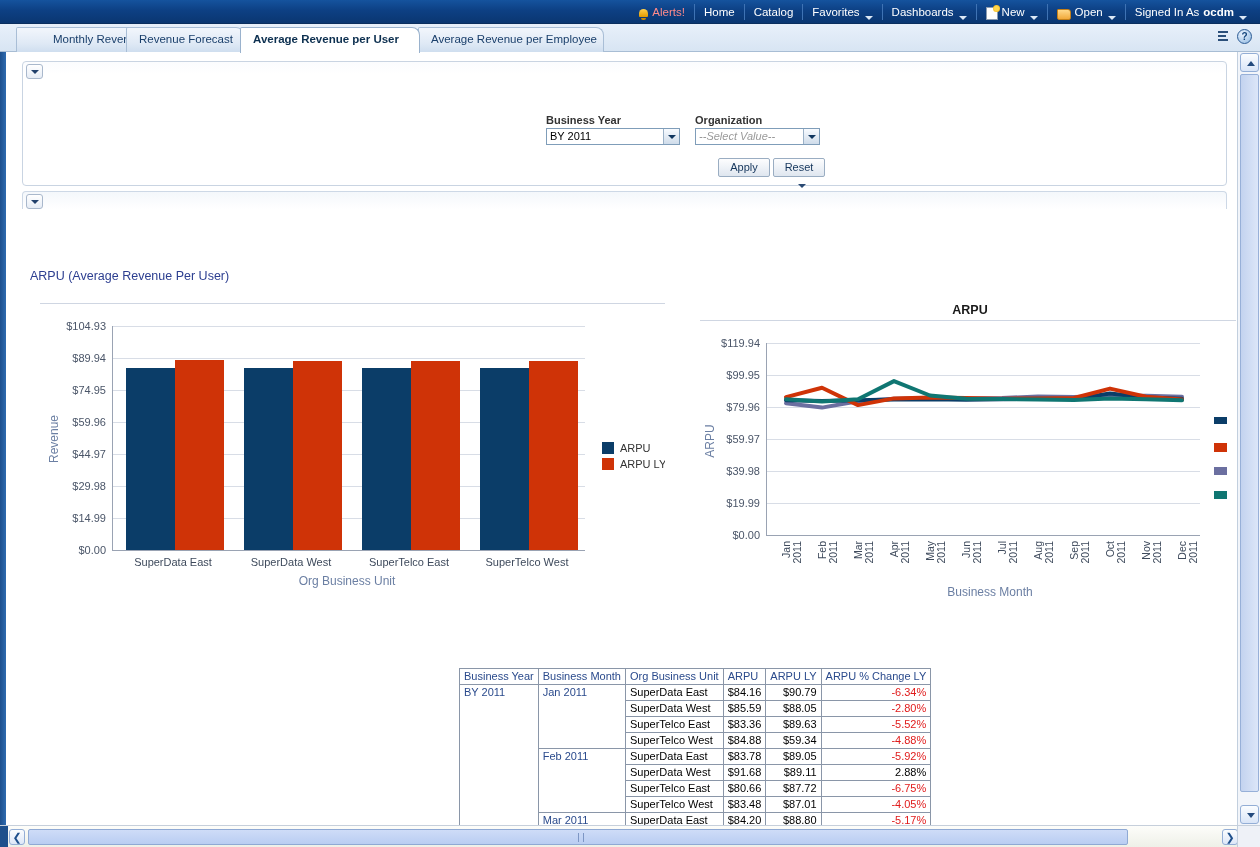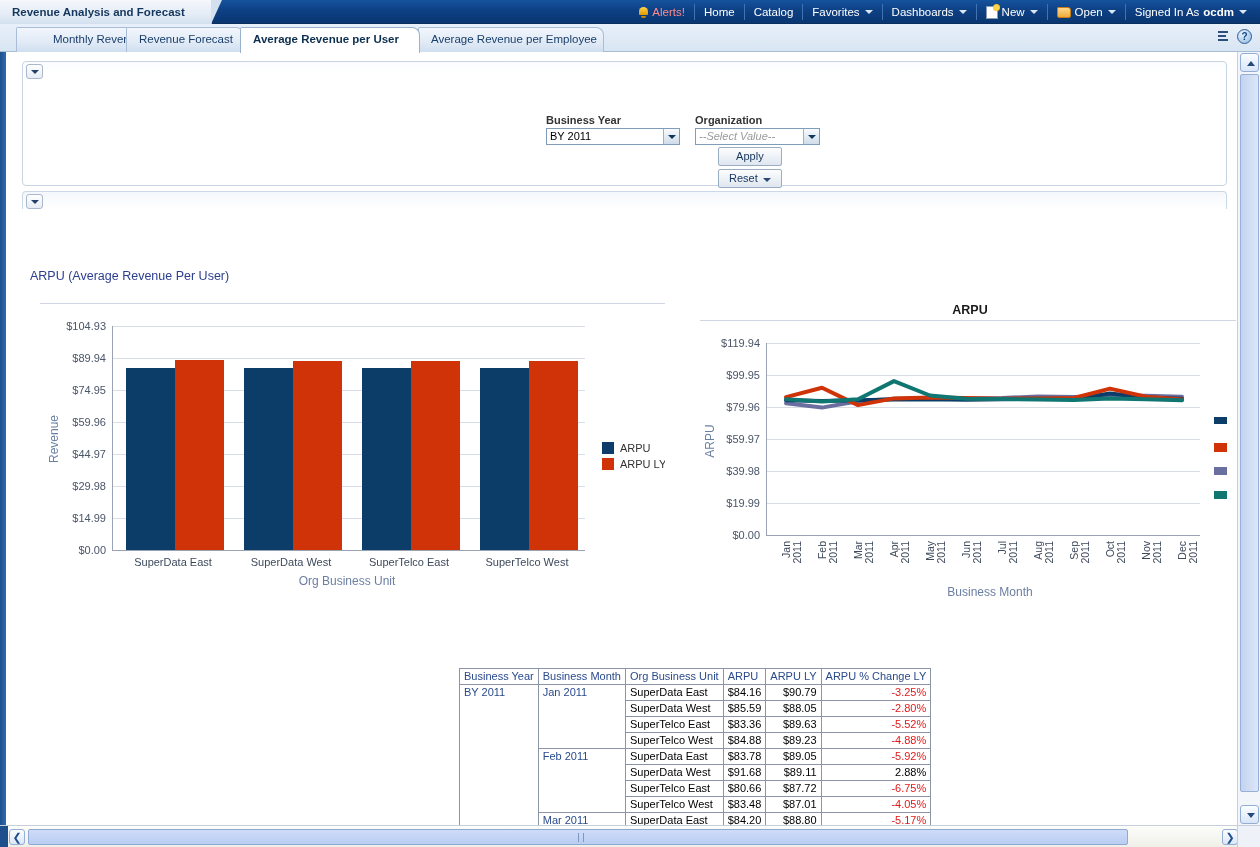--- a/index.html
+++ b/index.html
@@ -33,21 +33,21 @@
     content:""; position:absolute; right:-11px; top:0;
     width:0; height:0;
     border-left: 11px solid #d3e0ef;
     border-bottom: 24px solid transparent;
   }
   .topnav {
     position: absolute; right: 4px; top: 0; height: 24px;
     display: flex; align-items: center; color: #ffffff; font-size: 11.5px;
   }
   .topnav .item {
-    padding: 0 9px; height: 16px; line-height: 16px; display:flex; align-items:center;
+    padding: 0 9px; height: 16px; line-height: 16px; display:flex; align-items:flex-end;
     border-right: 1px solid #3f73b4; white-space: nowrap; cursor: default;
   }
   .topnav .item:last-child { border-right: none; }
   .topnav .alerts { color: #ff8a8a; font-weight: normal; }
   .caret { display:inline-block; margin-left:5px;
     border-left:4px solid transparent; border-right:4px solid transparent;
     border-top:4px solid #dce8f6; }
   .bell {
     display:inline-block; width:11px; height:12px; margin-right:3px; position:relative;
   }
@@ -145,21 +145,21 @@
   .combo .arrowbox {
     position:absolute; right:0; top:0; width:16px; height:15px;
     background: linear-gradient(to bottom,#f8fbff,#cfdcea);
     border-left: 1px solid #9bb1c7;
   }
   .combo .arrowbox:after{
     content:""; position:absolute; left:4px; top:6px;
     border-left:4px solid transparent; border-right:4px solid transparent;
     border-top:4px solid #10365f;
   }
-  .btnrow { position:absolute; left: 172px; top: 33px; display:flex; gap: 3px; flex-direction: column; }
+  .btnrow { position:absolute; left: 172px; top: 44px; display:flex; gap: 3px; }
   .btn {
     height: 19px; min-width: 52px; padding: 0 10px;
     background: linear-gradient(to bottom,#fdfdfe 0%, #eef2f7 50%, #dfe6ef 100%);
     border: 1px solid #9aadc2; border-radius: 2px;
     font-size: 11px; line-height: 17px; color: #15365c; text-align:center;
     cursor: default;
   }
   .btn .caret2{
     display:inline-block; margin-left:5px;
     border-left:4px solid transparent;border-right:4px solid transparent;border-top:4px solid #2a4a73;
@@ -235,21 +235,20 @@
      border-left:1px solid #7d96c4; border-right:1px solid #7d96c4; }
   .corner { position:absolute; right:0; bottom:0; width:23px; height:22px;
      background:#eef1f7; border-left:1px solid #c2cfde; border-top:1px solid #c6cfdb;}
   .leftrail { position:absolute; left:0; top:52px; width:6px; height:773px;
      background: linear-gradient(to right,#1d4f8c,#2f6bb0); }
 </style>
 </head>
 <body>
 
 <div class="topbar">
-  <div class="dash-tab">Revenue Analysis and Forecast</div>
   <div class="topnav">
     <div class="item">
       <span class="bell"></span>
       <span class="alerts">Alerts!</span>
     </div>
     <div class="item">Home</div>
     <div class="item">Catalog</div>
     <div class="item">
       <span>Favorites</span>
         <span class="caret"></span>
@@ -482,38 +481,38 @@
           <th>ARPU % Change LY</th>
         </tr>
       </thead>
       <tbody>
         <tr>
           <td class="dim" rowspan="12">BY 2011</td>
           <td class="dim" rowspan="4">Jan 2011</td>
           <td>SuperData East</td>
           <td class="num">$84.16</td>
           <td class="num">$90.79</td>
-          <td class="neg">-3.25%</td>
+          <td class="neg">-6.34%</td>
         </tr>
         <tr>
           <td>SuperData West</td>
           <td class="num">$85.59</td>
           <td class="num">$88.05</td>
           <td class="neg">-2.80%</td>
         </tr>
         <tr>
           <td>SuperTelco East</td>
           <td class="num">$83.36</td>
           <td class="num">$89.63</td>
           <td class="neg">-5.52%</td>
         </tr>
         <tr>
           <td>SuperTelco West</td>
           <td class="num">$84.88</td>
-          <td class="num">$89.23</td>
+          <td class="num">$59.34</td>
           <td class="neg">-4.88%</td>
         </tr>
         <tr>
           <td class="dim" rowspan="4">Feb 2011</td>
           <td>SuperData East</td>
           <td class="num">$83.78</td>
           <td class="num">$89.05</td>
           <td class="neg">-5.92%</td>
         </tr>
         <tr>

